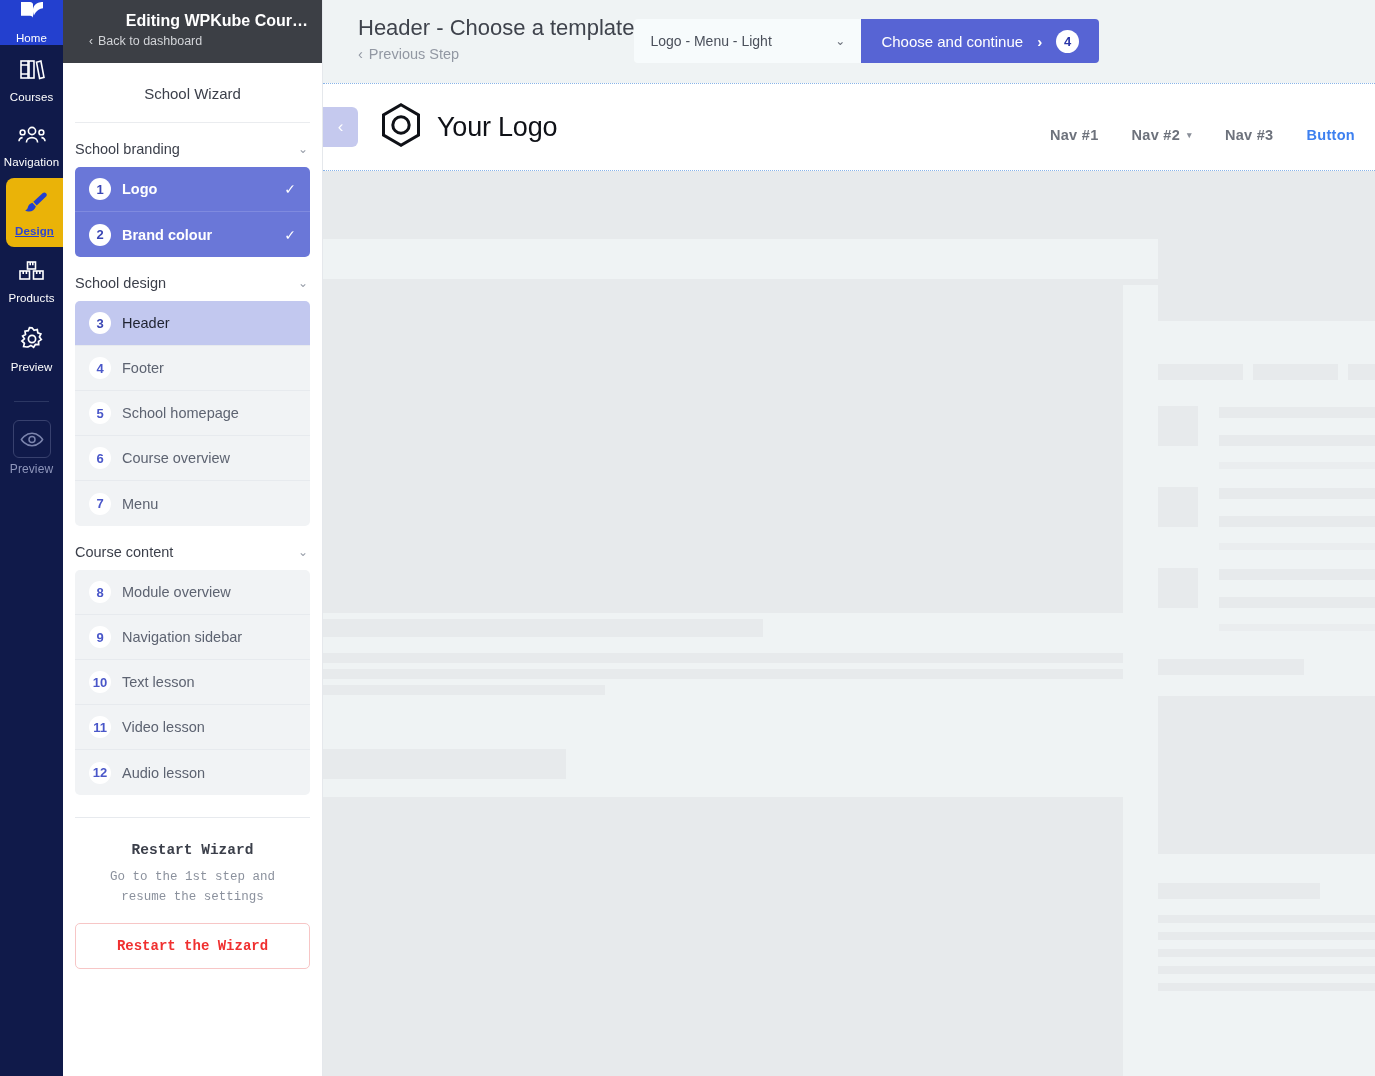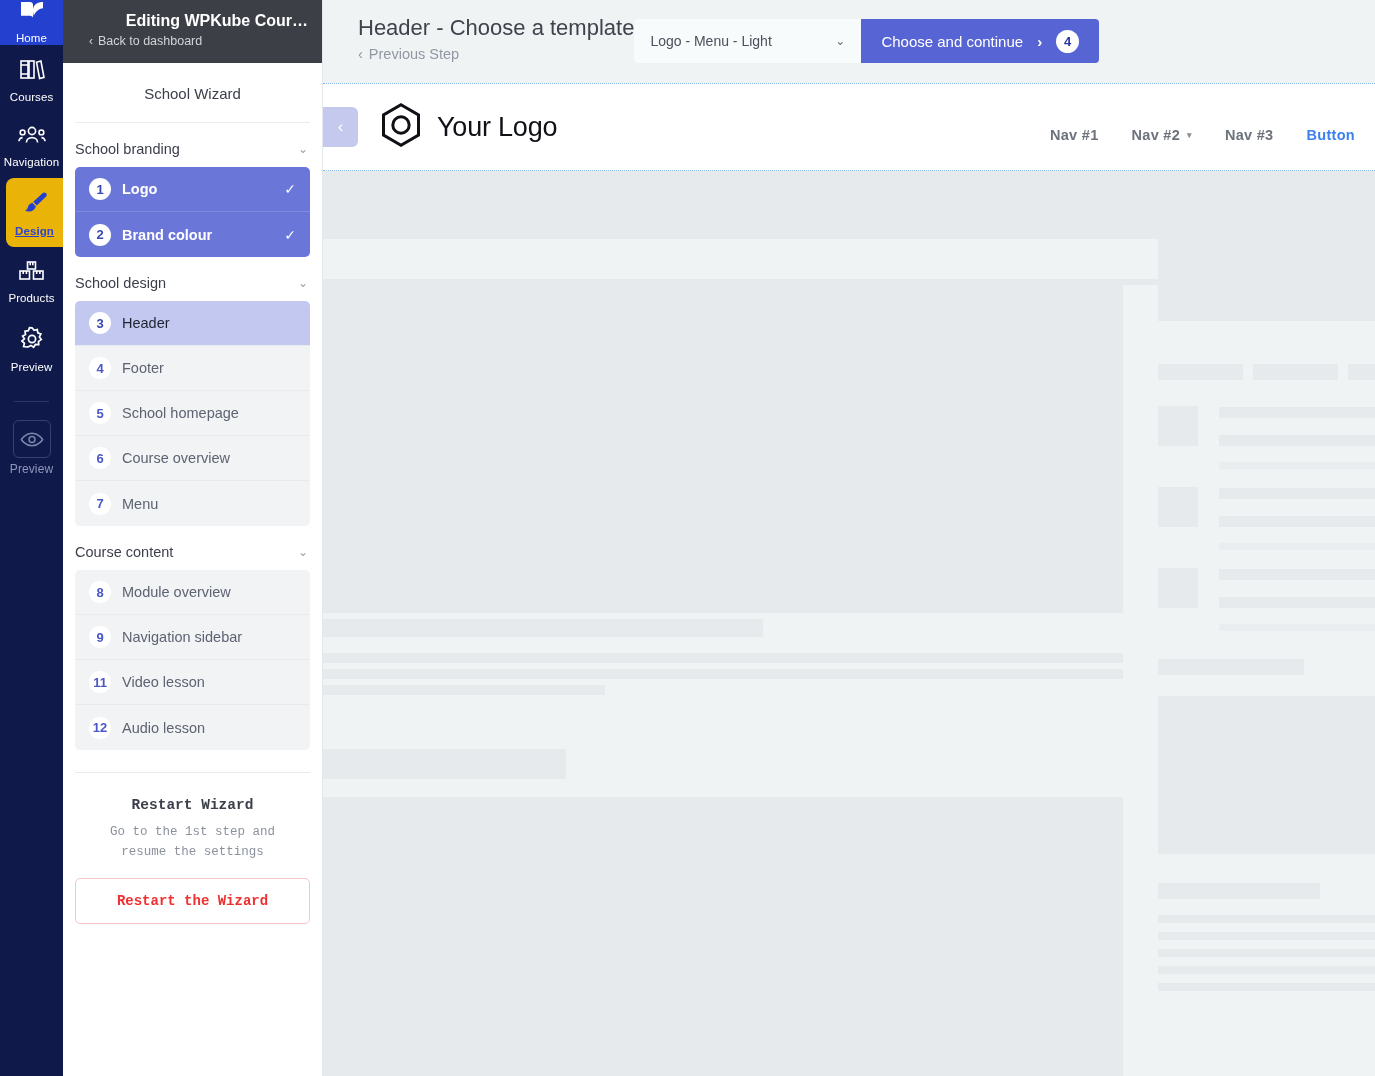--- a/index.html
+++ b/index.html
@@ -349,20 +349,24 @@
       <span class="caret">⌄</span>
     </div>
     <div class="steps">
       <div class="step">
         <span class="num">8</span>
         <span class="slabel">Module overview</span>
       </div>
       <div class="step">
         <span class="num">9</span>
         <span class="slabel">Navigation sidebar</span>
+      </div>
+      <div class="step">
+        <span class="num">10</span>
+        <span class="slabel">Text lesson</span>
       </div>
       <div class="step">
         <span class="num">11</span>
         <span class="slabel">Video lesson</span>
       </div>
       <div class="step">
         <span class="num">12</span>
         <span class="slabel">Audio lesson</span>
       </div>
     </div>

